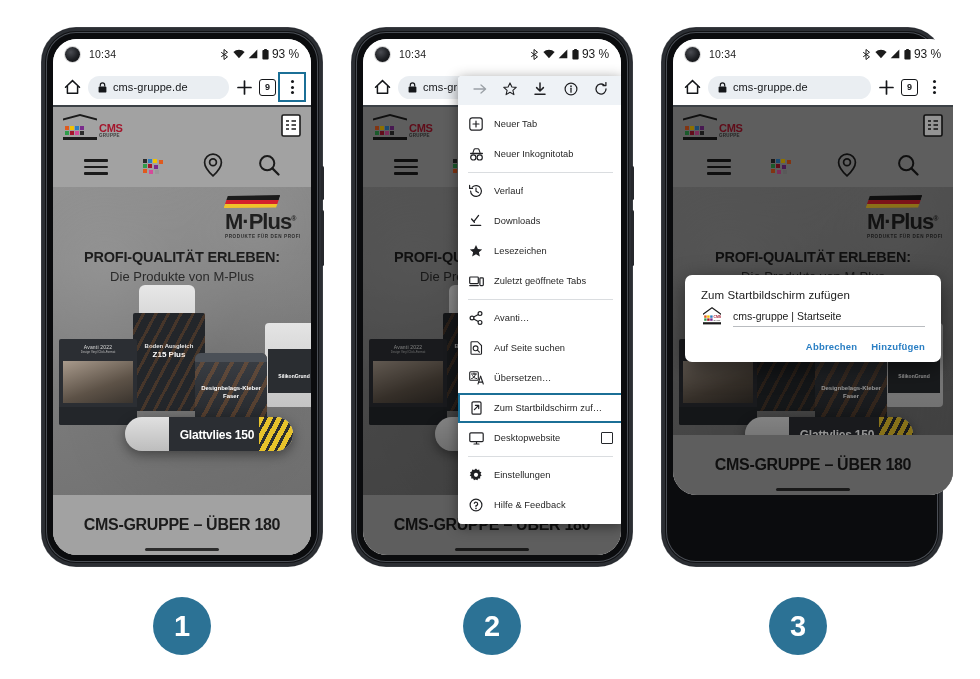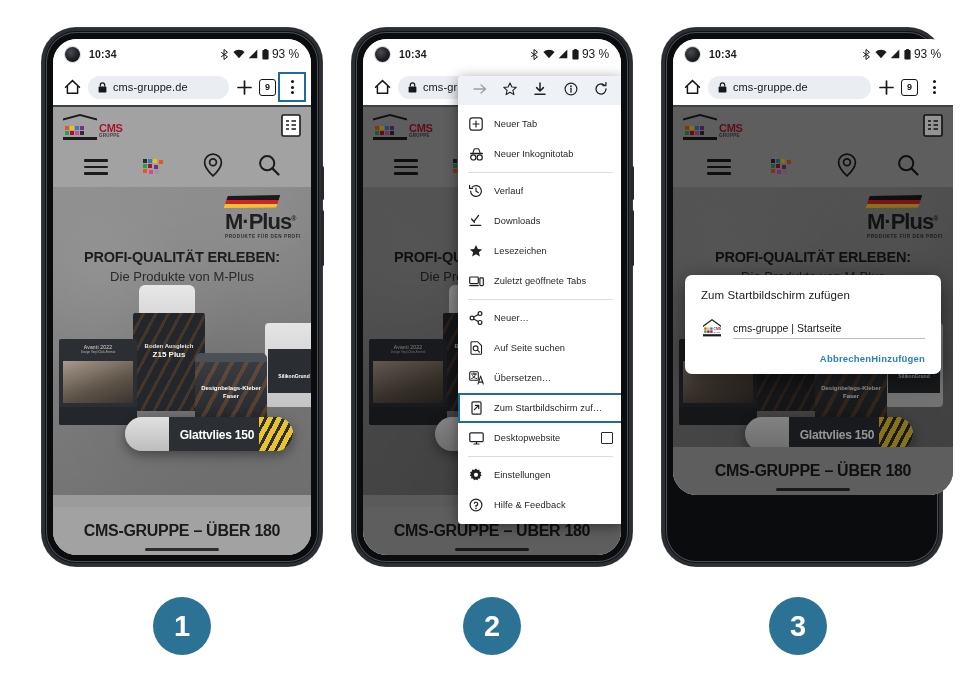--- a/index.html
+++ b/index.html
@@ -37,21 +37,21 @@
   .statusbar{
     position:relative;height:30px;background:#fff;
     display:flex;align-items:center;padding:0 12px;box-sizing:border-box;
   }
   .camhole{
     width:15px;height:15px;border-radius:50%;
     background:radial-gradient(circle at 38% 34%, #4a4c52 0%, #1d1f23 55%, #0a0b0d 100%);
     box-shadow:0 0 0 1px #d8d8d8;
     flex:none;
   }
-  .clock{font-size:10.5px;color:#1b1b1b;margin-left:9px;letter-spacing:.2px;font-weight:700;}
+  .clock{font-size:10.5px;color:#1b1b1b;margin-left:9px;letter-spacing:.2px;font-weight:400;}
   .sysicons{margin-left:auto;display:flex;align-items:center;gap:3.5px;}
   .sysicons svg{display:block;}
   .batt-txt{font-size:12px;color:#1b1b1b;font-weight:500;letter-spacing:-.1px;}
 
   
   .toolbar{
     height:38px;background:#fff;display:flex;align-items:center;
     padding:0 8px;box-sizing:border-box;gap:5px;
     border-bottom:2px solid #3c4146;
   }
@@ -147,21 +147,21 @@
   .canister .lab{position:absolute;left:3px;right:3px;top:26px;height:44px;background:#2a2d31;}
   .canister .lab .t{font-size:5px;color:#fff;text-align:center;margin-top:24px;font-weight:600;}
   .roll{position:absolute;left:72px;bottom:-4px;width:168px;height:34px;
     background:linear-gradient(180deg,#e0e0e0,#bdbdbd);border-radius:17px;overflow:hidden;
     box-shadow:0 4px 12px rgba(0,0,0,.4);}
   .roll .band{position:absolute;left:44px;top:0;width:96px;height:34px;background:#2b2e33;}
   .roll .band .t{font-size:12px;color:#fff;font-weight:700;text-align:center;margin-top:11px;letter-spacing:-.2px;}
   .roll .yel{position:absolute;right:0;top:0;width:34px;height:34px;
     background:repeating-linear-gradient(118deg,#e8c32b 0 5px,#2b2e33 5px 8px);}
 
-  .footstrip{position:absolute;left:0;right:0;bottom:0;height:48px;background:#a2a2a2;
+  .footstrip{position:absolute;left:0;right:0;bottom:0;height:60px;background:#a2a2a2;
     display:flex;align-items:center;justify-content:center;margin-top:14px;}
   .footstrip .t{font-size:16px;font-weight:700;color:#1b1b1b;letter-spacing:-.3px;white-space:nowrap;}
 
   .navbar-gesture{position:absolute;left:50%;transform:translateX(-50%);
     bottom:4px;width:74px;height:3px;border-radius:2px;background:#2c2c2c;}
 
   
   .dim{position:absolute;inset:0;background:rgba(0,0,0,.42);pointer-events:none;}
 
   
@@ -181,25 +181,25 @@
   .mi.sel{outline:2px solid #1b6f96;outline-offset:-2px;}
   .msep{height:1px;background:#dadde0;margin:3px 10px;}
 
   
   .dialog{
     position:absolute;left:12px;right:12px;top:236px;
     background:#fff;border-radius:7px;padding:14px 16px 10px;box-sizing:border-box;
     box-shadow:0 6px 22px rgba(0,0,0,.5);z-index:9;
   }
   .dlg-title{font-size:11.5px;font-weight:500;color:#1a1a1a;letter-spacing:.1px;}
-  .dlg-row{display:flex;align-items:flex-end;gap:10px;margin-top:16px;}
+  .dlg-row{display:flex;align-items:flex-end;gap:10px;margin-top:4px;}
   .dlg-fav{width:22px;height:22px;flex:none;position:relative;}
   .dlg-field{flex:1;border-bottom:1.3px solid #b9bcc0;padding-bottom:4px;}
   .dlg-field .v{font-size:10.5px;color:#1a1a1a;white-space:nowrap;}
-  .dlg-acts{display:flex;justify-content:flex-end;margin-top:14px;}
+  .dlg-acts{display:flex;justify-content:flex-end;gap:14px;margin-top:14px;}
   .dlg-btn{font-size:9.5px;font-weight:700;color:#2a7fc4;letter-spacing:.2px;}
 
   
   .step{
     position:absolute;top:597px;width:58px;height:58px;border-radius:50%;
     background:#2c7295;color:#fff;display:flex;align-items:center;justify-content:center;
     font-size:29px;font-weight:700;
   }
   .step.s1{left:153px;}
   .step.s2{left:463px;}
@@ -638,21 +638,21 @@
 
           <div class="mi">
             <span class="ico">
                 <svg width="14" height="14" viewBox="0 0 14 14">
                   <circle cx="11" cy="2.6" r="1.9" fill="none" stroke="#202124" stroke-width="1.2"></circle>
                   <circle cx="3" cy="7" r="1.9" fill="none" stroke="#202124" stroke-width="1.2"></circle>
                   <circle cx="11" cy="11.4" r="1.9" fill="none" stroke="#202124" stroke-width="1.2"></circle>
                   <path d="M4.7 6.1 L9.3 3.5 M4.7 7.9 L9.3 10.5" stroke="#202124" stroke-width="1.2"></path>
                 </svg>
               </span>
-            <span class="lbl">Neuer…</span>
+            <span class="lbl">Avanti…</span>
           </div>
 
           <div class="mi">
             <span class="ico">
                 <svg width="13" height="14" viewBox="0 0 13 14">
                   <path d="M1 1.6 A0.9 0.9 0 0 1 1.9 0.7 H7.6 L11.5 4.5 V12.4 A0.9 0.9 0 0 1 10.6 13.3 H1.9 A0.9 0.9 0 0 1 1 12.4 Z" fill="none" stroke="#202124" stroke-width="1.1"></path>
                   <circle cx="5.6" cy="7.3" r="2.4" fill="none" stroke="#202124" stroke-width="1.1"></circle>
                   <path d="M7.4 9.1 L9.4 11.1" stroke="#202124" stroke-width="1.2" stroke-linecap="round"></path>
                 </svg>
               </span>

